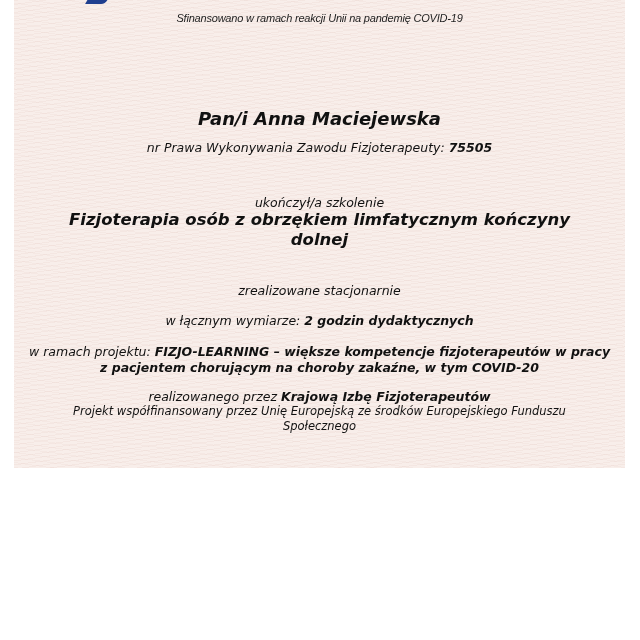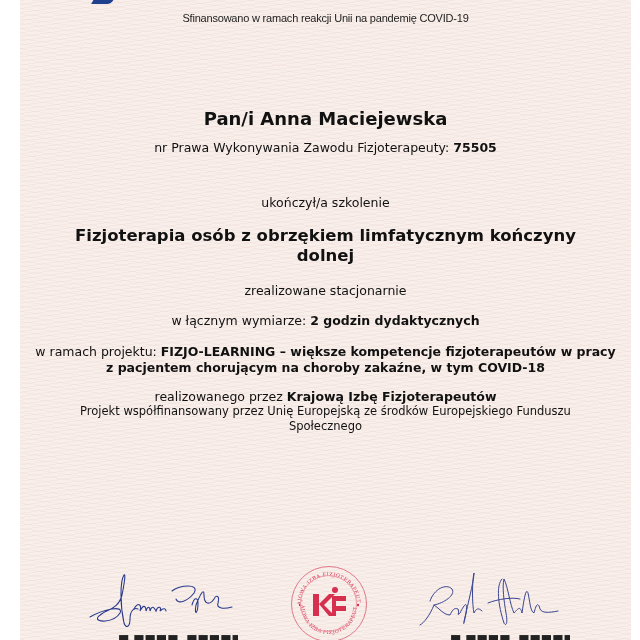--- a/index.html
+++ b/index.html
@@ -5,29 +5,30 @@
     html, body {
       margin: 0;
       padding: 0;
       width: 640px;
       height: 640px;
       overflow: hidden;
       background: #ffffff;
     }
     .page {
       position: absolute;
-      left: 20px;
+      left: 14px;
       top: 0;
       width: 611px;
-      height: 640px;
+      height: 468px;
       background-color: #f8eeea;
       background-image:
         repeating-linear-gradient(172deg, rgba(226,196,188,0.18) 0px, rgba(226,196,188,0.18) 1px, transparent 1px, transparent 4px),
         repeating-linear-gradient(8deg, rgba(226,196,188,0.14) 0px, rgba(226,196,188,0.14) 1px, transparent 1px, transparent 5px);
       overflow: hidden;
+      font-style: italic;
     }
     .logo-fragment {
       position: absolute;
       left: 74px;
       top: -6px;
       width: 20px;
       height: 10px;
       background: #1f3f8f;
       transform: skewX(-30deg);
       border-radius: 0 0 4px 0;
@@ -73,21 +74,20 @@
       font-size: 12.5px;
       margin-top: 31px;
     }
     .course {
       top: 210px;
       left: 30px;
       width: 551px;
       font-size: 16.5px;
       font-weight: bold;
       line-height: 20px;
-      margin-top: 16px;
     }
     .mode {
       top: 283px;
       font-size: 12.5px;
     }
     .hours {
       top: 313px;
       font-size: 12.5px;
     }
     .project {
@@ -164,21 +164,21 @@
 
   <div class="center mode">zrealizowane stacjonarnie</div>
 
   <div class="center hours">
     <span>w łącznym wymiarze:</span>
     <b>2 godzin dydaktycznych</b>
   </div>
 
   <div class="center project">
     <span>w ramach projektu:</span>
-    <b>FIZJO-LEARNING – większe kompetencje fizjoterapeutów w pracy z pacjentem chorującym na choroby zakaźne, w tym COVID-18</b>
+    <b>FIZJO-LEARNING – większe kompetencje fizjoterapeutów w pracy z pacjentem chorującym na choroby zakaźne, w tym COVID-20</b>
   </div>
 
   <div class="center realized">
     <span>realizowanego przez</span>
     <b>Krajową Izbę Fizjoterapeutów</b>
   </div>
 
   <div class="center cofinanced">Projekt współfinansowany przez Unię Europejską ze środków Europejskiego Funduszu Społecznego</div>
 
   <svg class="sig sig-left" viewBox="0 0 170 70">

